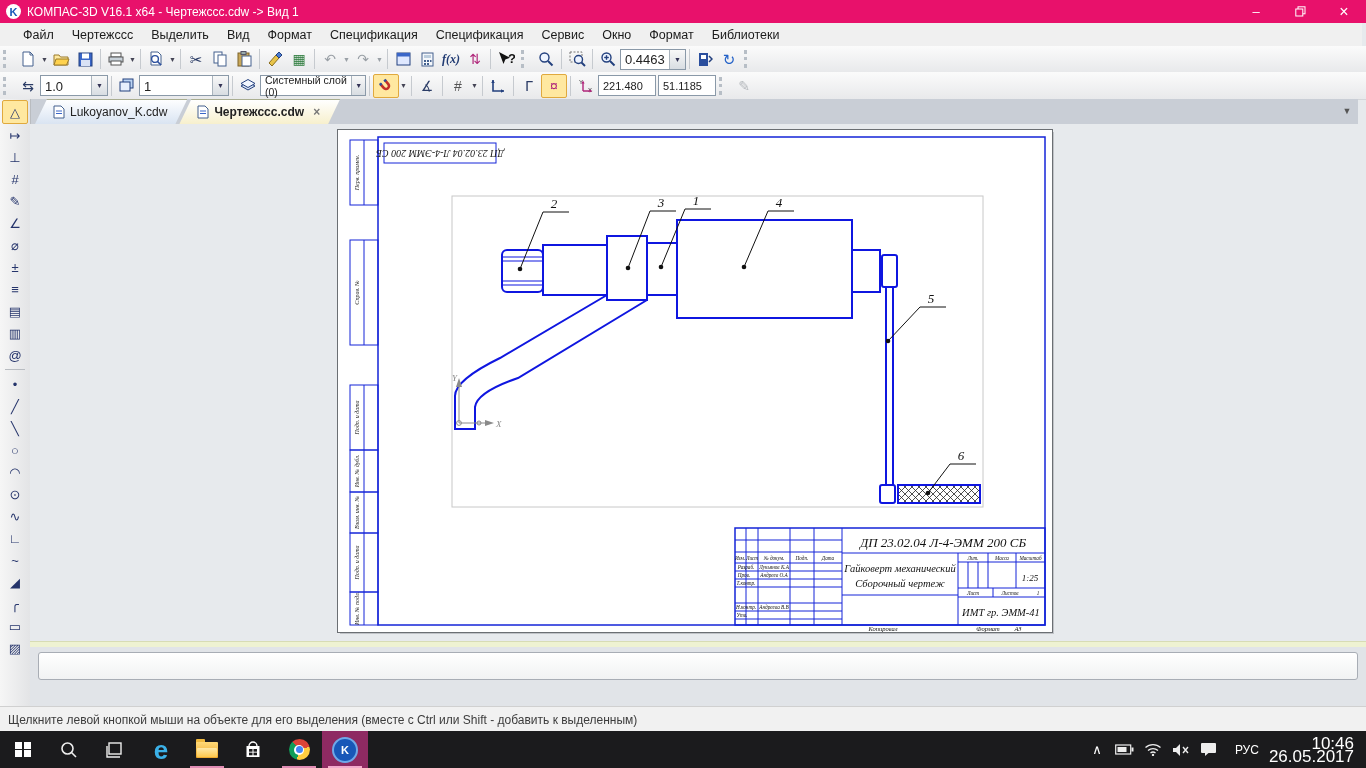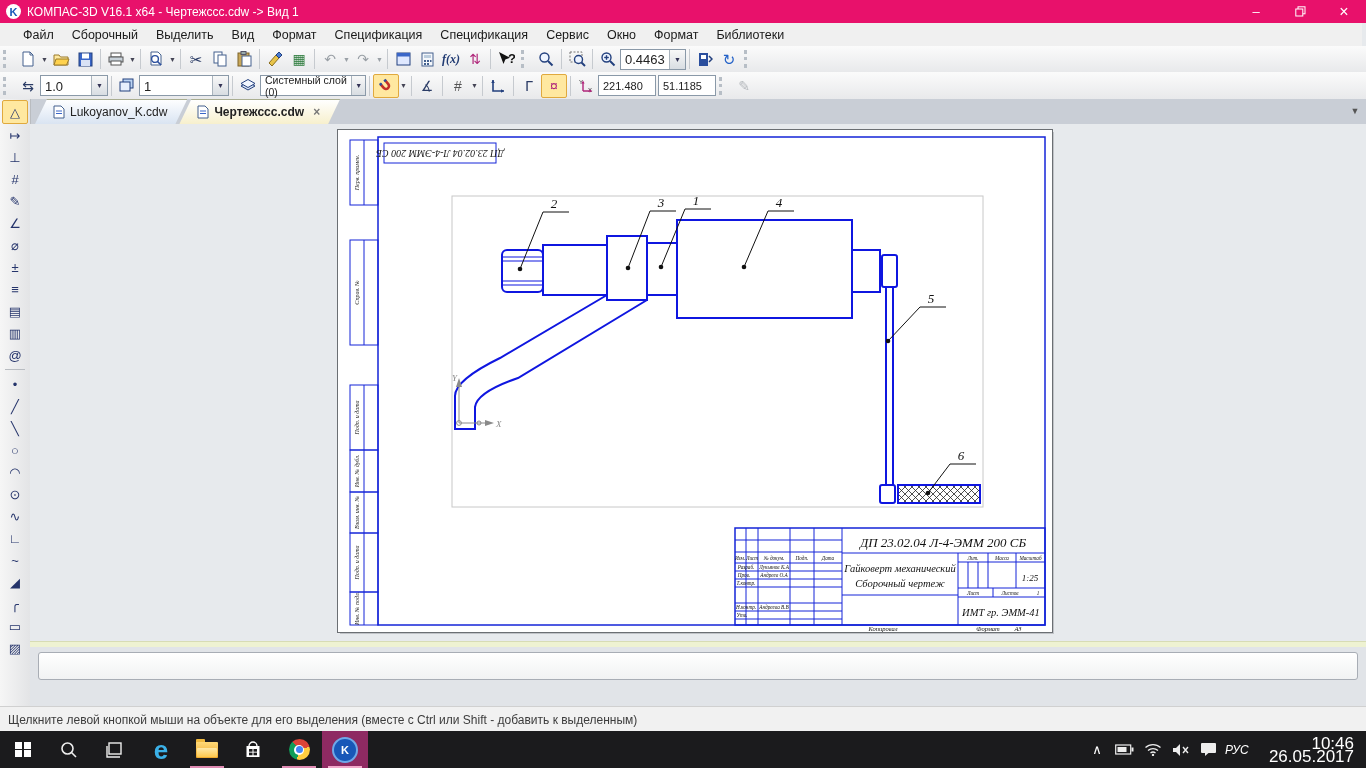--- a/index.html
+++ b/index.html
@@ -35,21 +35,21 @@
   .tbtn.hl{background:#ffe8a0;border:1px solid #e0a93e;}
   .caret{width:9px;height:22px;display:flex;align-items:center;justify-content:center;font-size:7px;color:#445;}
   .combo{display:flex;align-items:stretch;height:19px;background:#fff;border:1px solid #8a99a8;}
   .combo .val{padding:1px 4px 0;font-size:13px;display:flex;align-items:center;}
   .combo .drop{width:15px;background:linear-gradient(#f8f8f8,#d8dde2);border-left:1px solid #aab4bd;
                display:flex;align-items:center;justify-content:center;font-size:7px;color:#335;}
   .numbox{height:19px;background:#fff;border:1px solid #8a99a8;font-size:11px;display:flex;align-items:center;padding:0 4px;min-width:48px;}
   .fx{font-style:italic;font-weight:bold;font-family:"Liberation Serif",serif;font-size:12px;color:#203a72;}
 
   
-  .tabrow{top:99px;left:30px;right:0;height:25px;background:#c9ced6;border-bottom:1px solid #9aa1ab;display:flex;align-items:flex-end;padding-left:5px;}
+  .tabrow{top:99px;left:30px;right:8px;height:25px;background:#c9ced6;border-bottom:1px solid #9aa1ab;display:flex;align-items:flex-end;padding-left:5px;}
   .tab{height:24px;display:flex;align-items:center;gap:5px;padding:0 20px 0 18px;font-size:12px;
        clip-path:polygon(12px 0,100% 0,calc(100% - 12px) 100%,0 100%);border-top:1px solid #a9ad8f;}
   .tab .x{color:#777;font-size:12px;margin-left:4px;}
   .tab1{background:linear-gradient(#fdfeff,#d9e4f2);}
   .tab2{background:linear-gradient(#fff3ae,#ffe06b);}
   .tab3{background:linear-gradient(#ffffff,#f7f0cd);font-weight:bold;}
   .tab-overflow{position:absolute;right:3px;top:3px;width:16px;height:17px;display:flex;align-items:center;justify-content:center;color:#555;font-size:9px;}
 
   
   .rail{top:99px;left:0;width:30px;height:607px;background:linear-gradient(90deg,#f6f6f6,#e3e4e6);
@@ -86,21 +86,21 @@
   .folder .tabp{position:absolute;top:-3px;left:0;width:9px;height:4px;background:#f0b93f;border-radius:1px 1px 0 0;}
   .folder .front{position:absolute;left:1px;right:1px;bottom:1px;height:9px;background:linear-gradient(#ffe9a8,#ffc94d);border-radius:1px;}
   .chrome{width:21px;height:21px;border-radius:50%;background:conic-gradient(from -45deg,#db4437 0 120deg,#ffcd40 0 240deg,#0f9d58 0 360deg);
           display:flex;align-items:center;justify-content:center;}
   .chrome .mid{width:10px;height:10px;border-radius:50%;background:#fff;display:flex;align-items:center;justify-content:center;}
   .chrome .in{width:7px;height:7px;border-radius:50%;background:#4285f4;}
   .kompas-ic{width:22px;height:22px;border-radius:50%;background:#1857b8;border:2px solid #6fa8e8;color:#fff;
              font-weight:bold;font-size:11px;display:flex;align-items:center;justify-content:center;}
   .tray{margin-left:auto;display:flex;align-items:center;gap:4px;padding-right:6px;}
   .tray .t-item{display:flex;align-items:center;justify-content:center;width:24px;height:37px;font-size:13px;}
-  .lang{font-size:12px;width:34px;text-align:left;font-style:italic;}
+  .lang{font-size:12px;width:34px;text-align:right;}
   .clock{text-align:right;font-size:17px;line-height:13px;padding:0 6px;}
 </style>
 </head>
 <body>
 
 <div class="abs titlebar">
   <span class="logo">K</span>
   <span class="title">КОМПАС-3D V16.1 x64 - Чертежссс.cdw -&gt; Вид 1</span>
   <div class="wincontrols">
     <span class="wc">–</span>
@@ -109,21 +109,21 @@
           <rect x="3" y="0.8" width="7" height="7" fill="none" stroke="#fff"></rect>
           <rect x="0.8" y="3" width="7" height="7" fill="#e8116b" stroke="#fff"></rect>
         </svg>
     </span>
     <span class="wc" style="font-size:16px;">×</span>
   </div>
 </div>
 
 <div class="abs menubar">
   <span class="mi">Файл</span>
-  <span class="mi">Сборочный</span>
+  <span class="mi">Чертежссс</span>
   <span class="mi">Выделить</span>
   <span class="mi">Вид</span>
   <span class="mi">Формат</span>
   <span class="mi">Спецификация</span>
   <span class="mi">Спецификация</span>
   <span class="mi">Сервис</span>
   <span class="mi">Окно</span>
   <span class="mi">Формат</span>
   <span class="mi">Библиотеки</span>
 </div>

